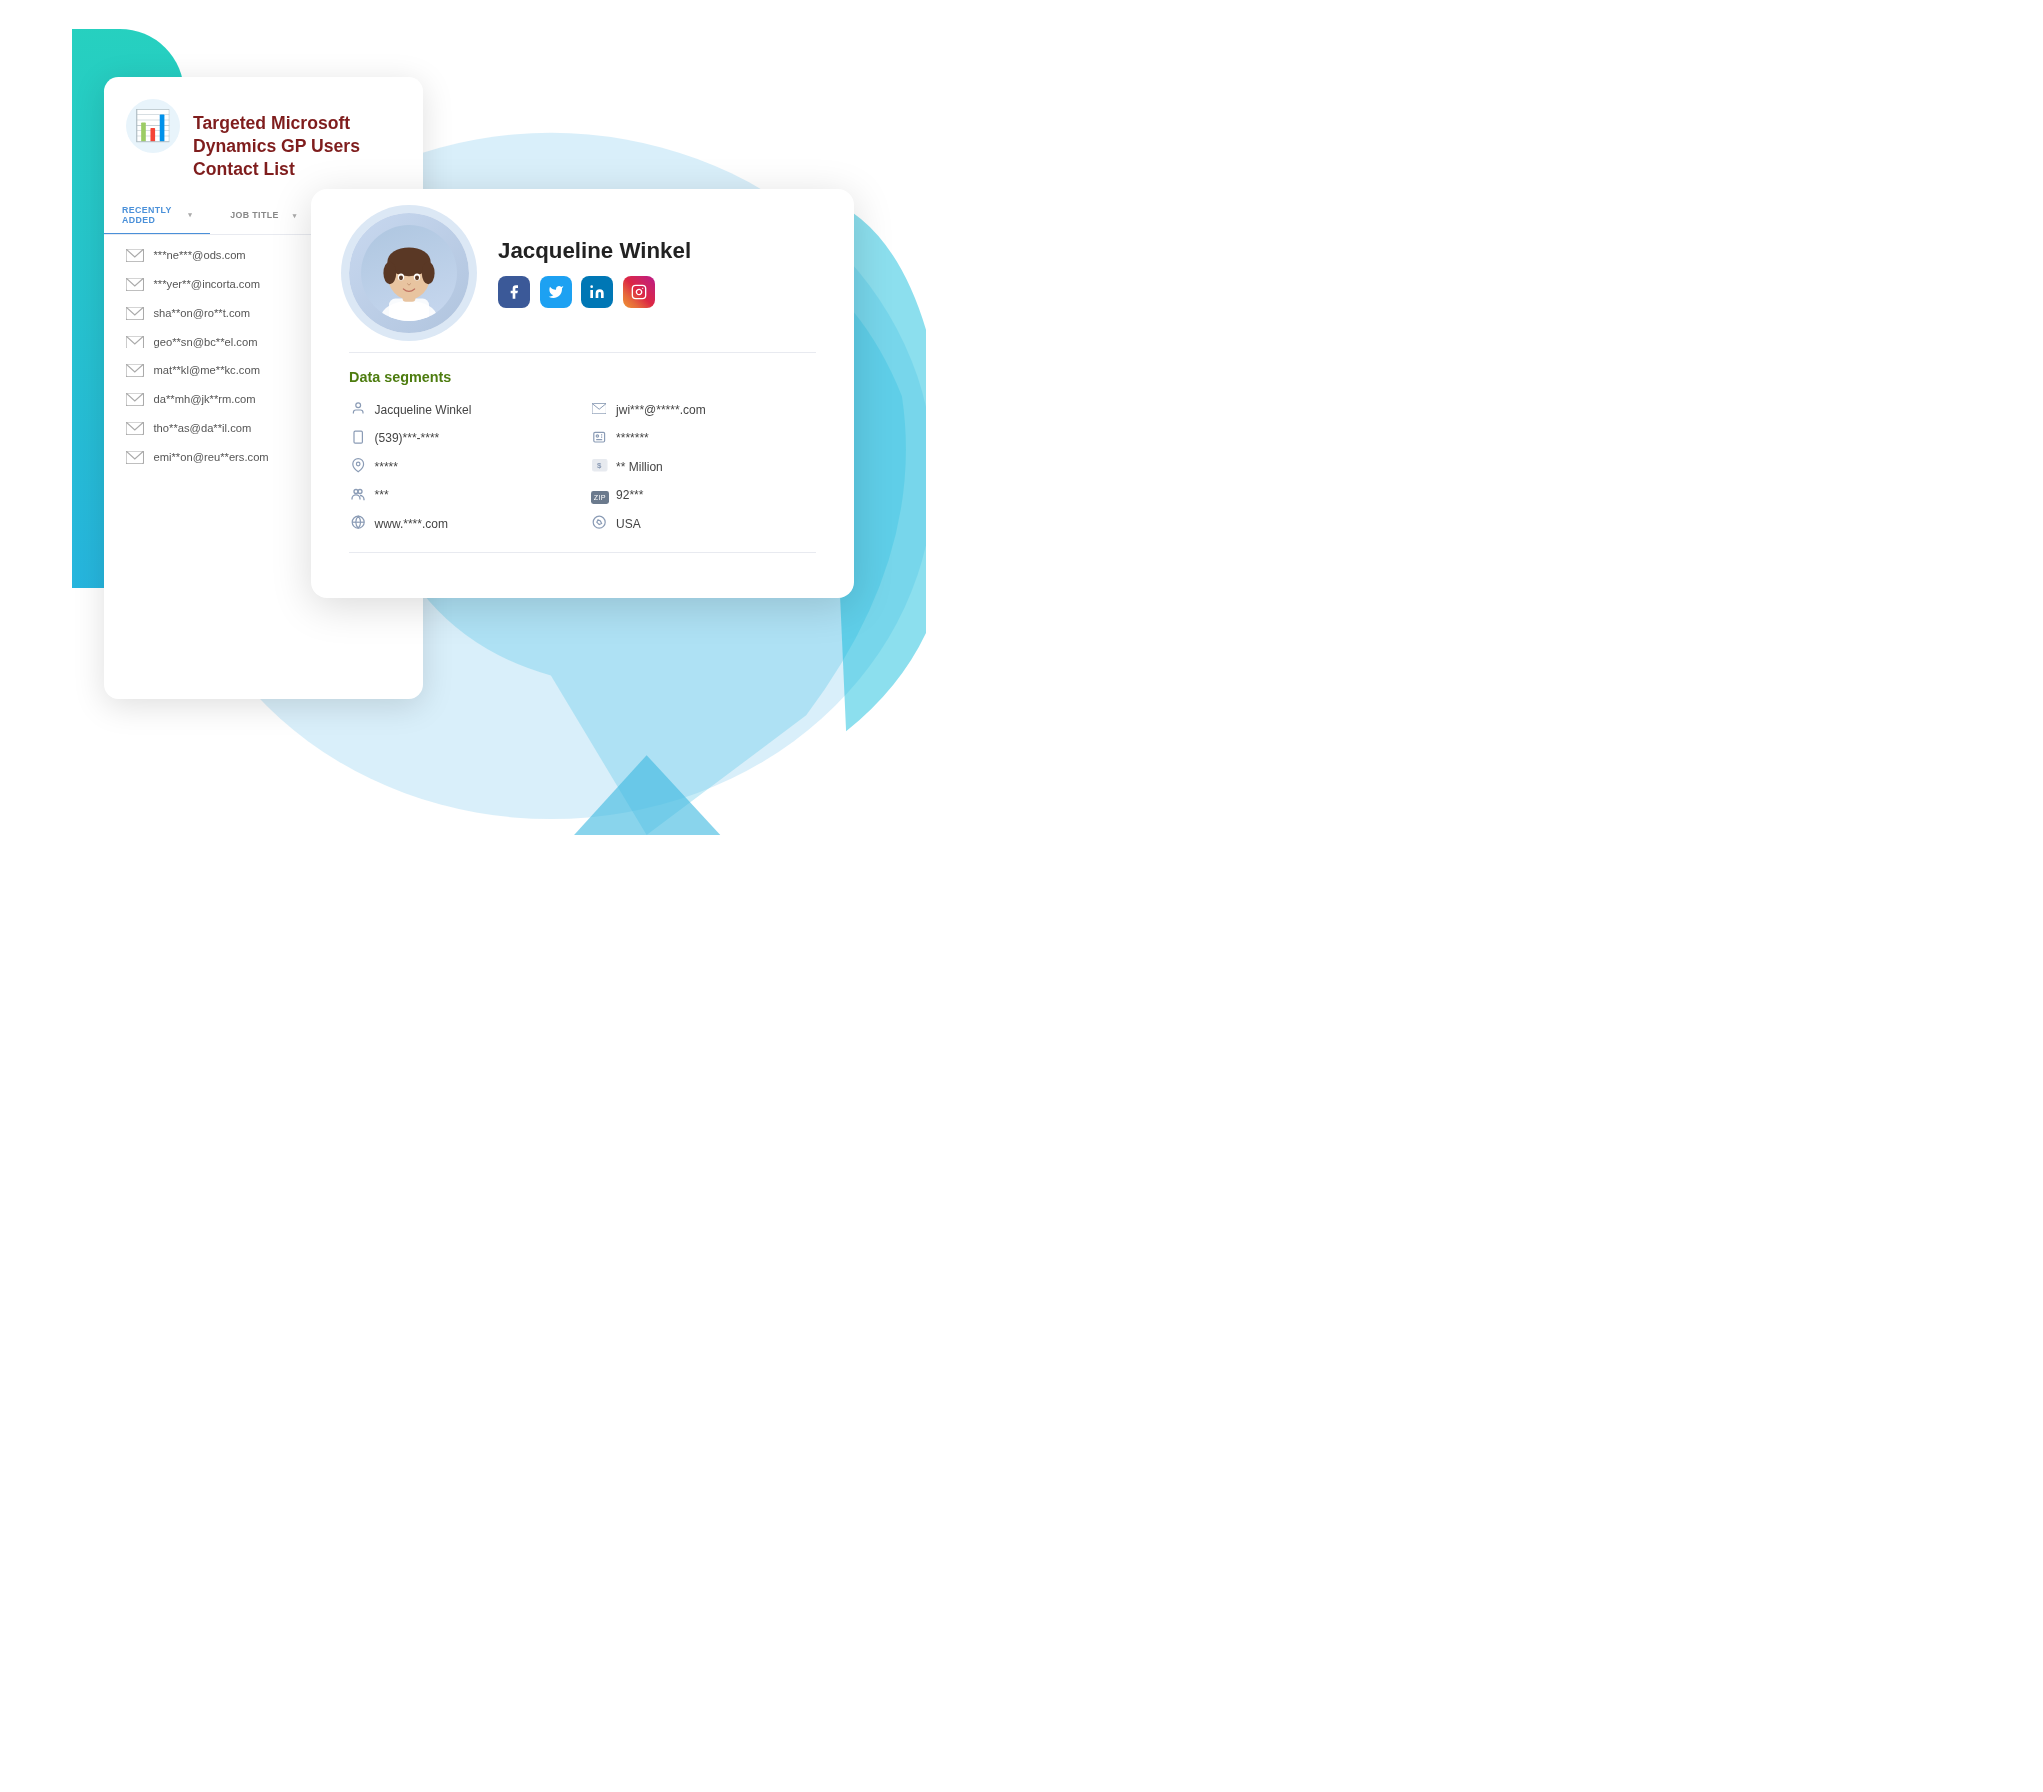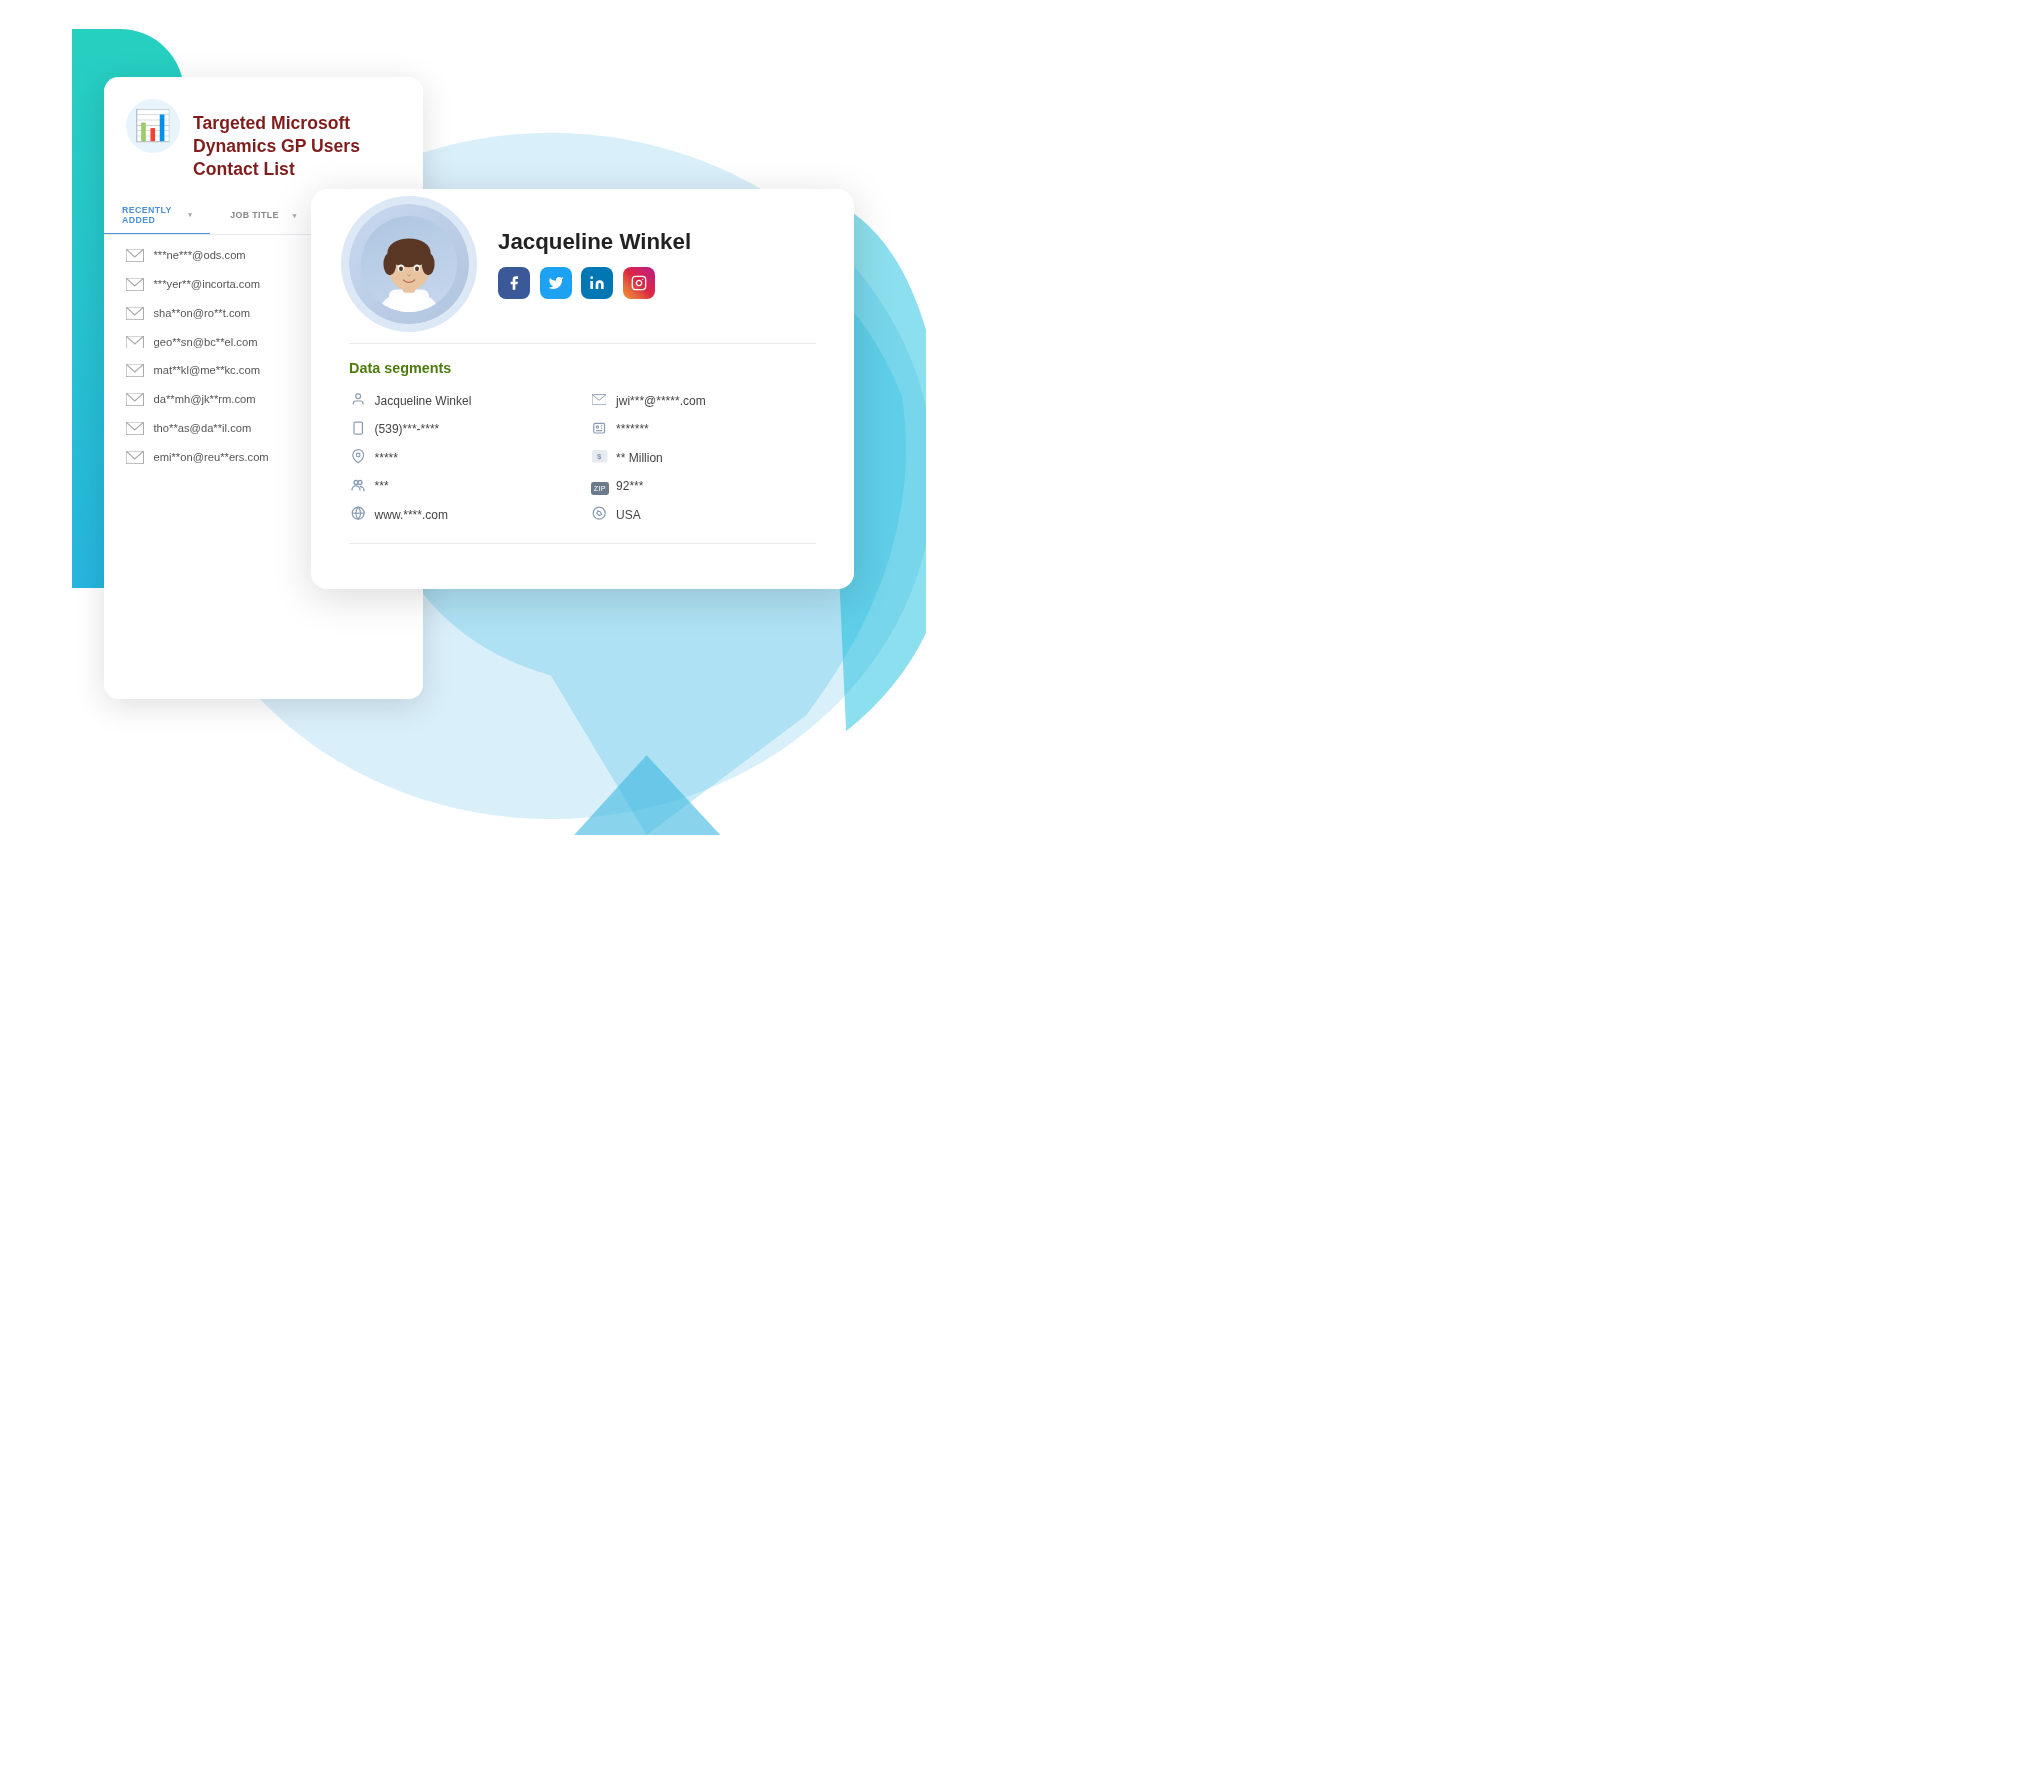--- a/index.html
+++ b/index.html
@@ -123,21 +123,21 @@
     
     .detail-card {
       position: absolute;
       top: 160px;
       left: 239px;
       width: 543px;
       background: #fff;
       border-radius: 16px;
       box-shadow: 0 8px 40px rgba(0,0,0,0.15);
       z-index: 3;
-      padding: 15px 38px 29px 38px;
+      padding: 24px 38px 29px 38px;
     }
 
     .profile-section {
       display: flex;
       align-items: center;
       gap: 29px;
       margin-bottom: 19px;
     }
 
     .avatar-ring {

